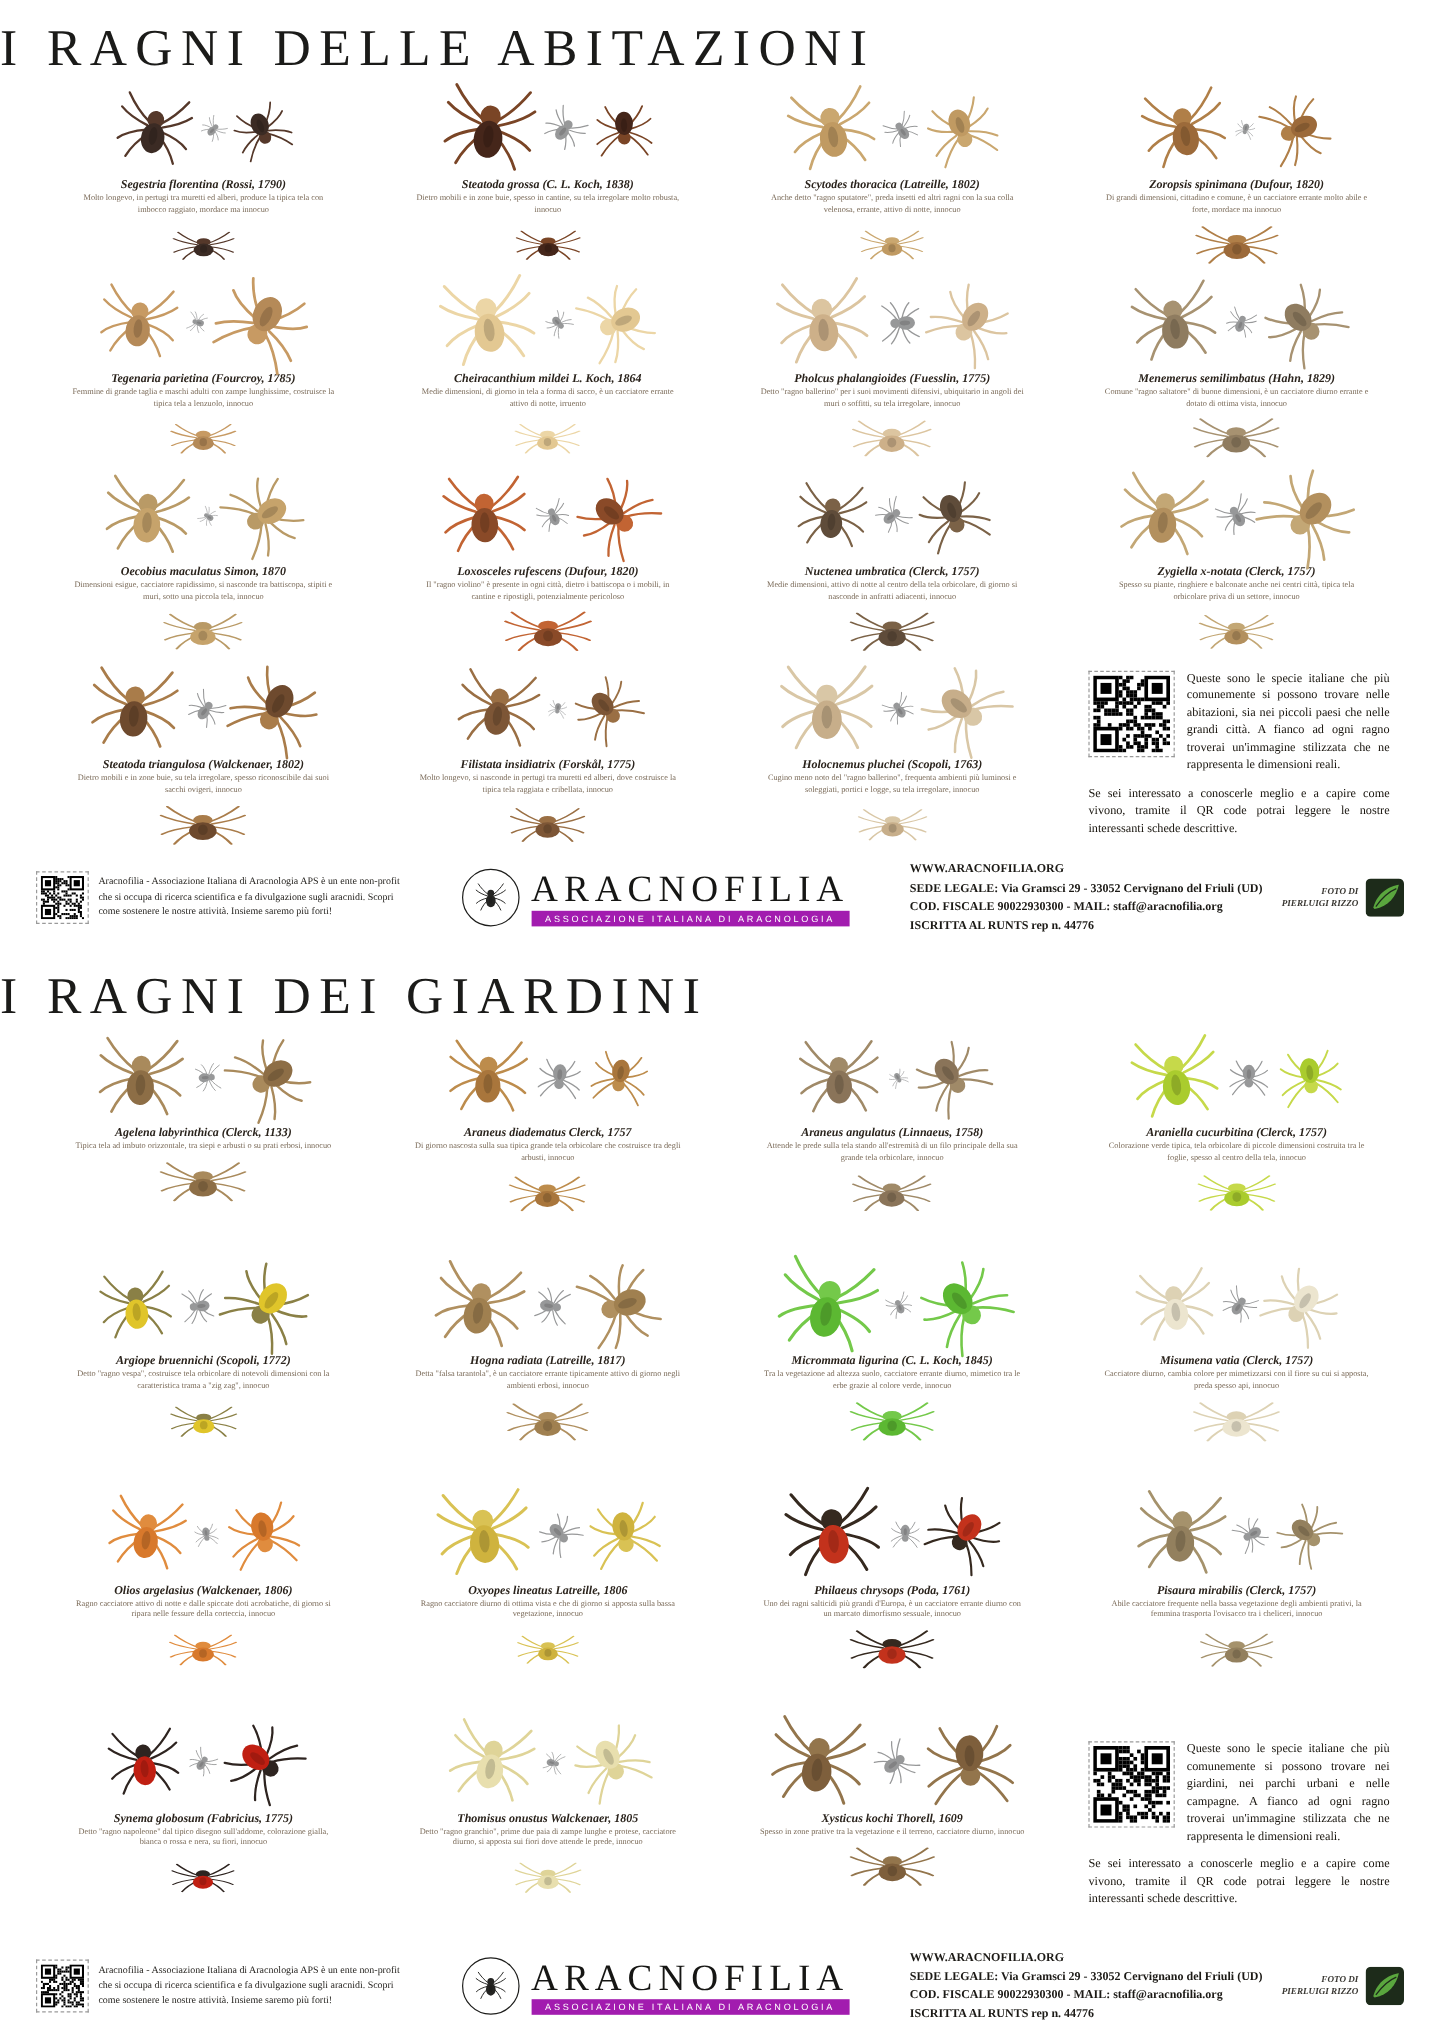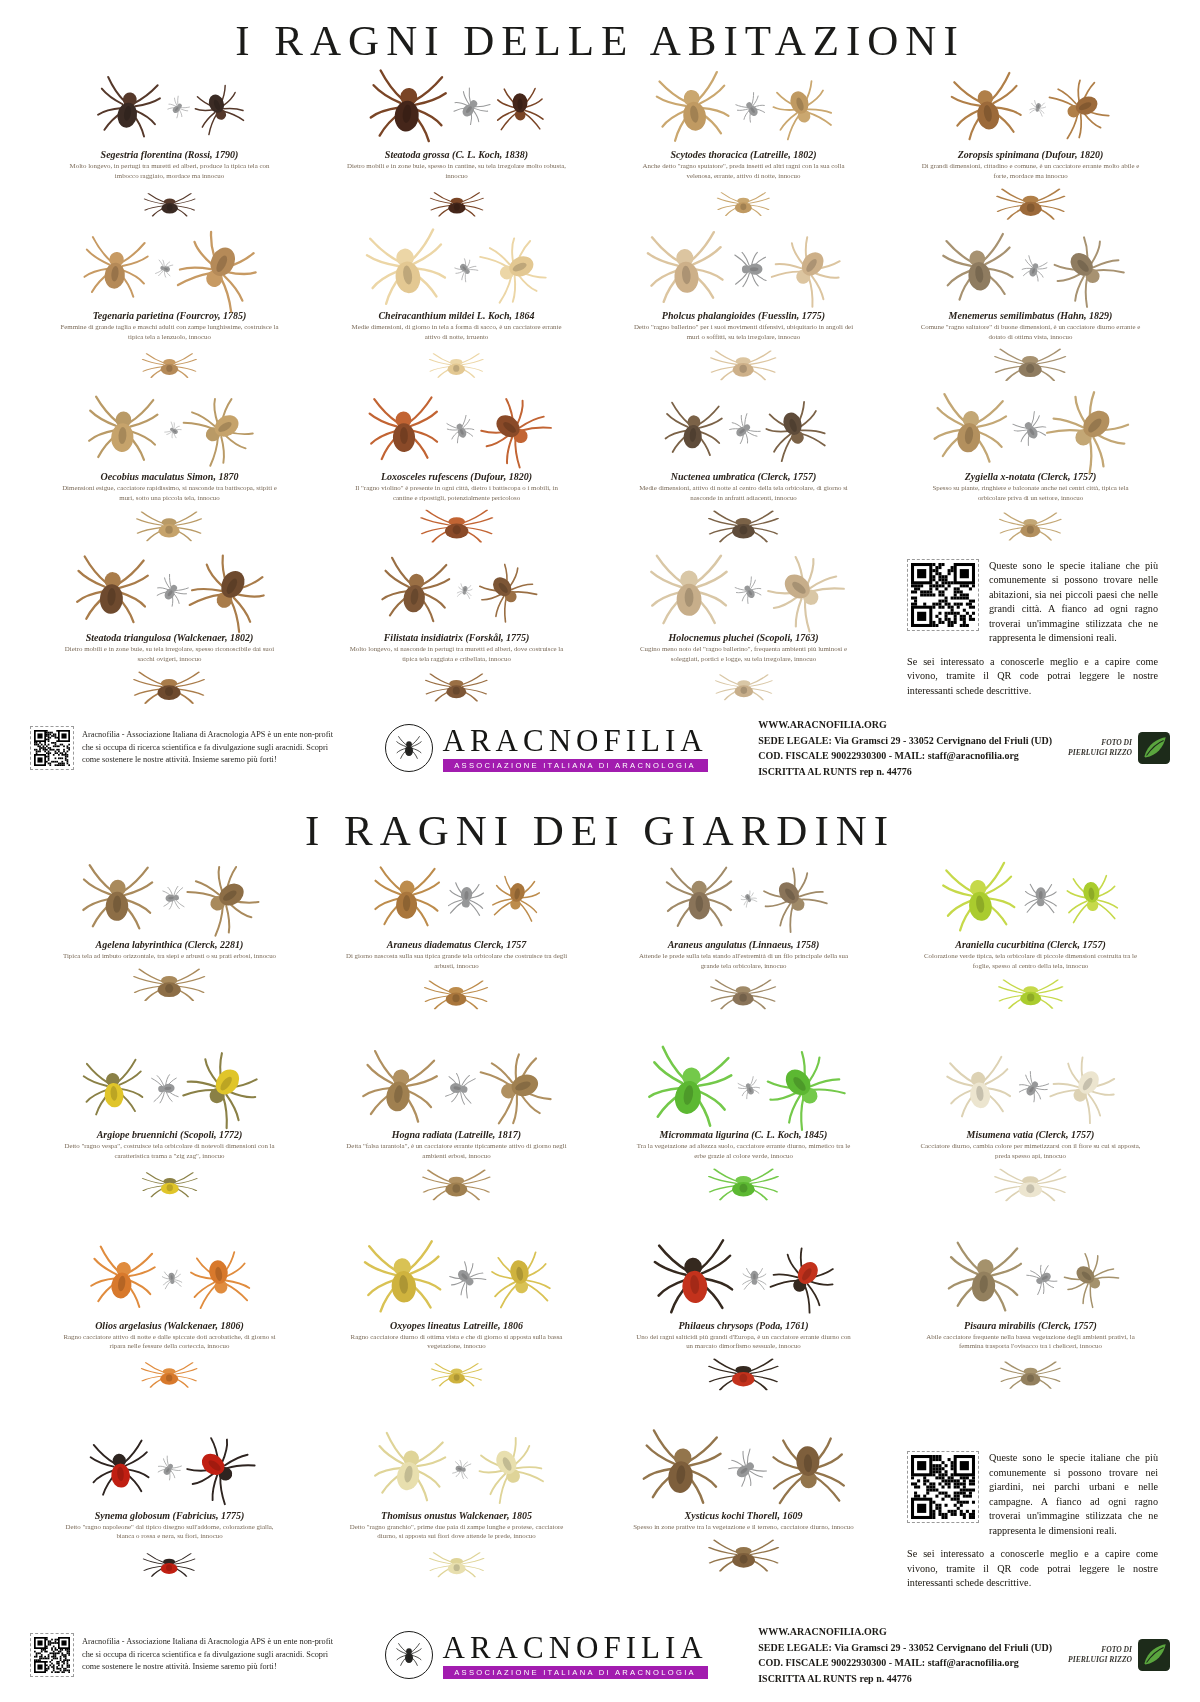--- a/index.html
+++ b/index.html
@@ -1,21 +1,21 @@
 <!DOCTYPE html>
 <html><head>
 <meta charset="utf-8">
 <style>
   html,body{margin:0;padding:0;}
   body{width:1200px;height:1702px;background:#ffffff;overflow:hidden;
        font-family:"Liberation Serif",serif;color:#1d1d1b;}
   .poster{display:flex;flex-direction:column;position:relative;}
   #poster-abitazioni{height:790px;}
   #poster-giardini{height:912px;}
-  .poster-title{margin:16px 0 2px;text-align:center;font-weight:400;font-size:43px;
+  .poster-title{margin:16px 0 2px;font-weight:400;font-size:43px;
        letter-spacing:7px;color:#1b1b19;font-family:"Liberation Serif",serif;}
   .grid{display:grid;grid-template-columns:repeat(4,1fr);padding:0 26px;flex:1;}
   .cell{display:flex;flex-direction:column;align-items:center;padding-top:3px;min-width:0;}
   .ph-top{height:76px;display:flex;align-items:center;justify-content:center;gap:8px;}
   .ph-bot{height:46px;display:flex;align-items:center;justify-content:center;margin-top:2px;gap:10px;}
   .sp-name{font-size:10px;font-weight:700;font-style:italic;margin-top:3px;
        text-align:right;white-space:nowrap;color:#2a231c;}
   .sp-desc{font-size:6.9px;color:#7a6a58;text-align:center;max-width:222px;
        line-height:1.38;margin-top:1px;}
   svg{display:block;}
@@ -1604,21 +1604,21 @@
                 <path d="M60 45C76 40 88 34 97 26"></path>
                 <path d="M60 51C76 55 88 60 96 68"></path>
                 <path d="M57 56C68 66 76 76 82 90"></path>
               </g>
               <ellipse cx="50" cy="36" rx="11" ry="11.5" fill="#a98a5c"></ellipse>
               <ellipse cx="50" cy="61" rx="15.5" ry="20" fill="#8d6e46"></ellipse>
               <ellipse cx="50" cy="58" rx="5.5" ry="12" fill="rgba(0,0,0,0.16)"></ellipse>
             </svg>
           </span>
         </div>
-        <div class="sp-name">Agelena labyrinthica (Clerck, 2281)</div>
+        <div class="sp-name">Agelena labyrinthica (Clerck, 1133)</div>
         <div class="sp-desc">Tipica tela ad imbuto orizzontale, tra siepi e arbusti o su prati erbosi, innocuo</div>
         <div class="ph-bot">
           <span class="spw">
             <svg viewBox="0 0 100 100" width="74.37998966273153" height="37.189994831365766" preserveAspectRatio="none" style="transform:rotate(0deg)">
               <g stroke="#a98a5c" stroke-width="3.1" fill="none" stroke-linecap="round">
                 <path d="M42 40C28 30 18 18 10 6"></path>
                 <path d="M40 45C24 40 12 34 3 26"></path>
                 <path d="M40 51C24 55 12 60 4 68"></path>
                 <path d="M43 56C32 66 24 76 18 90"></path>
                 <path d="M58 40C72 30 82 18 90 6"></path>

